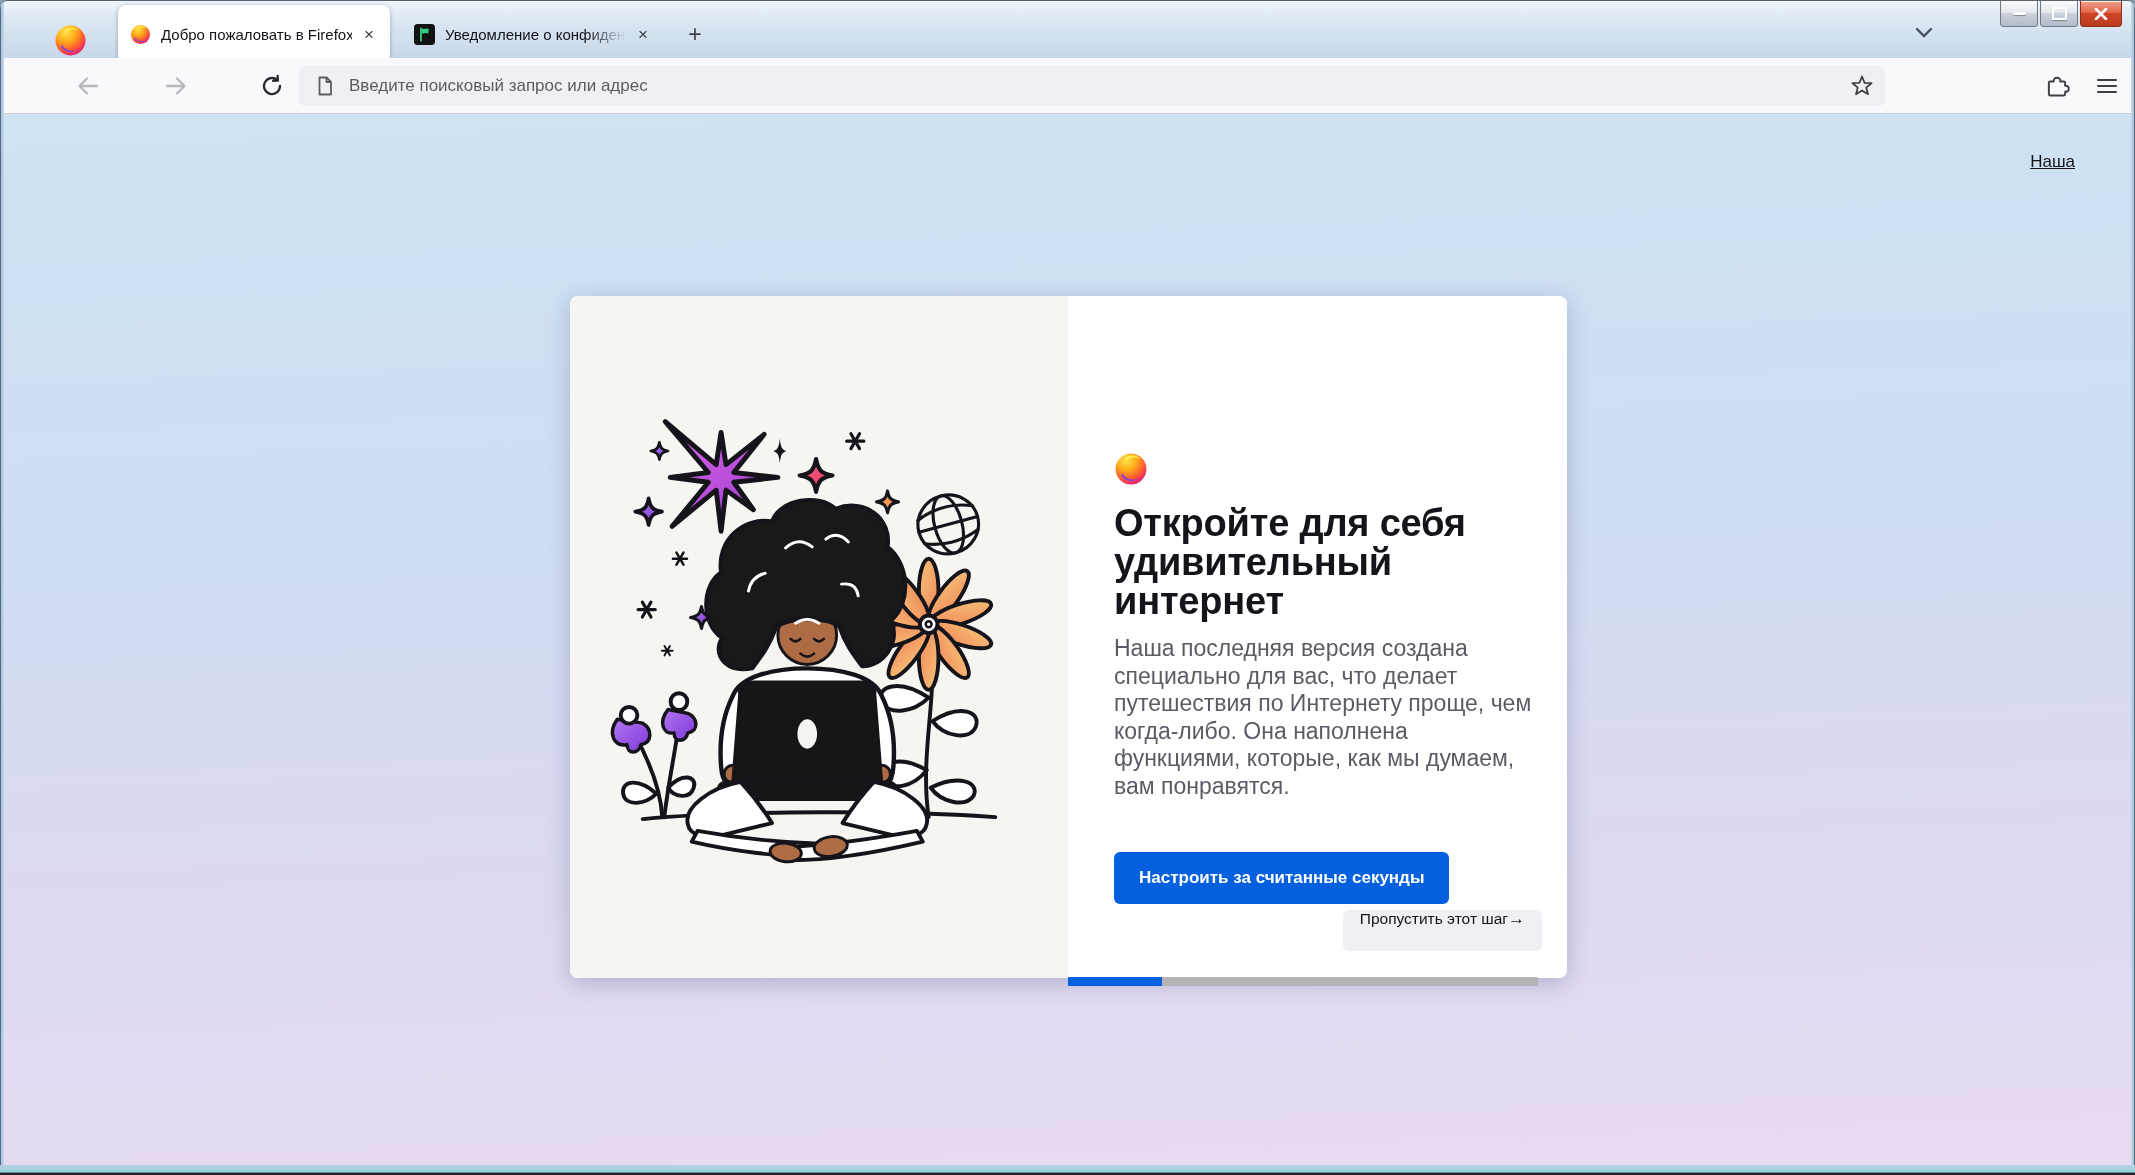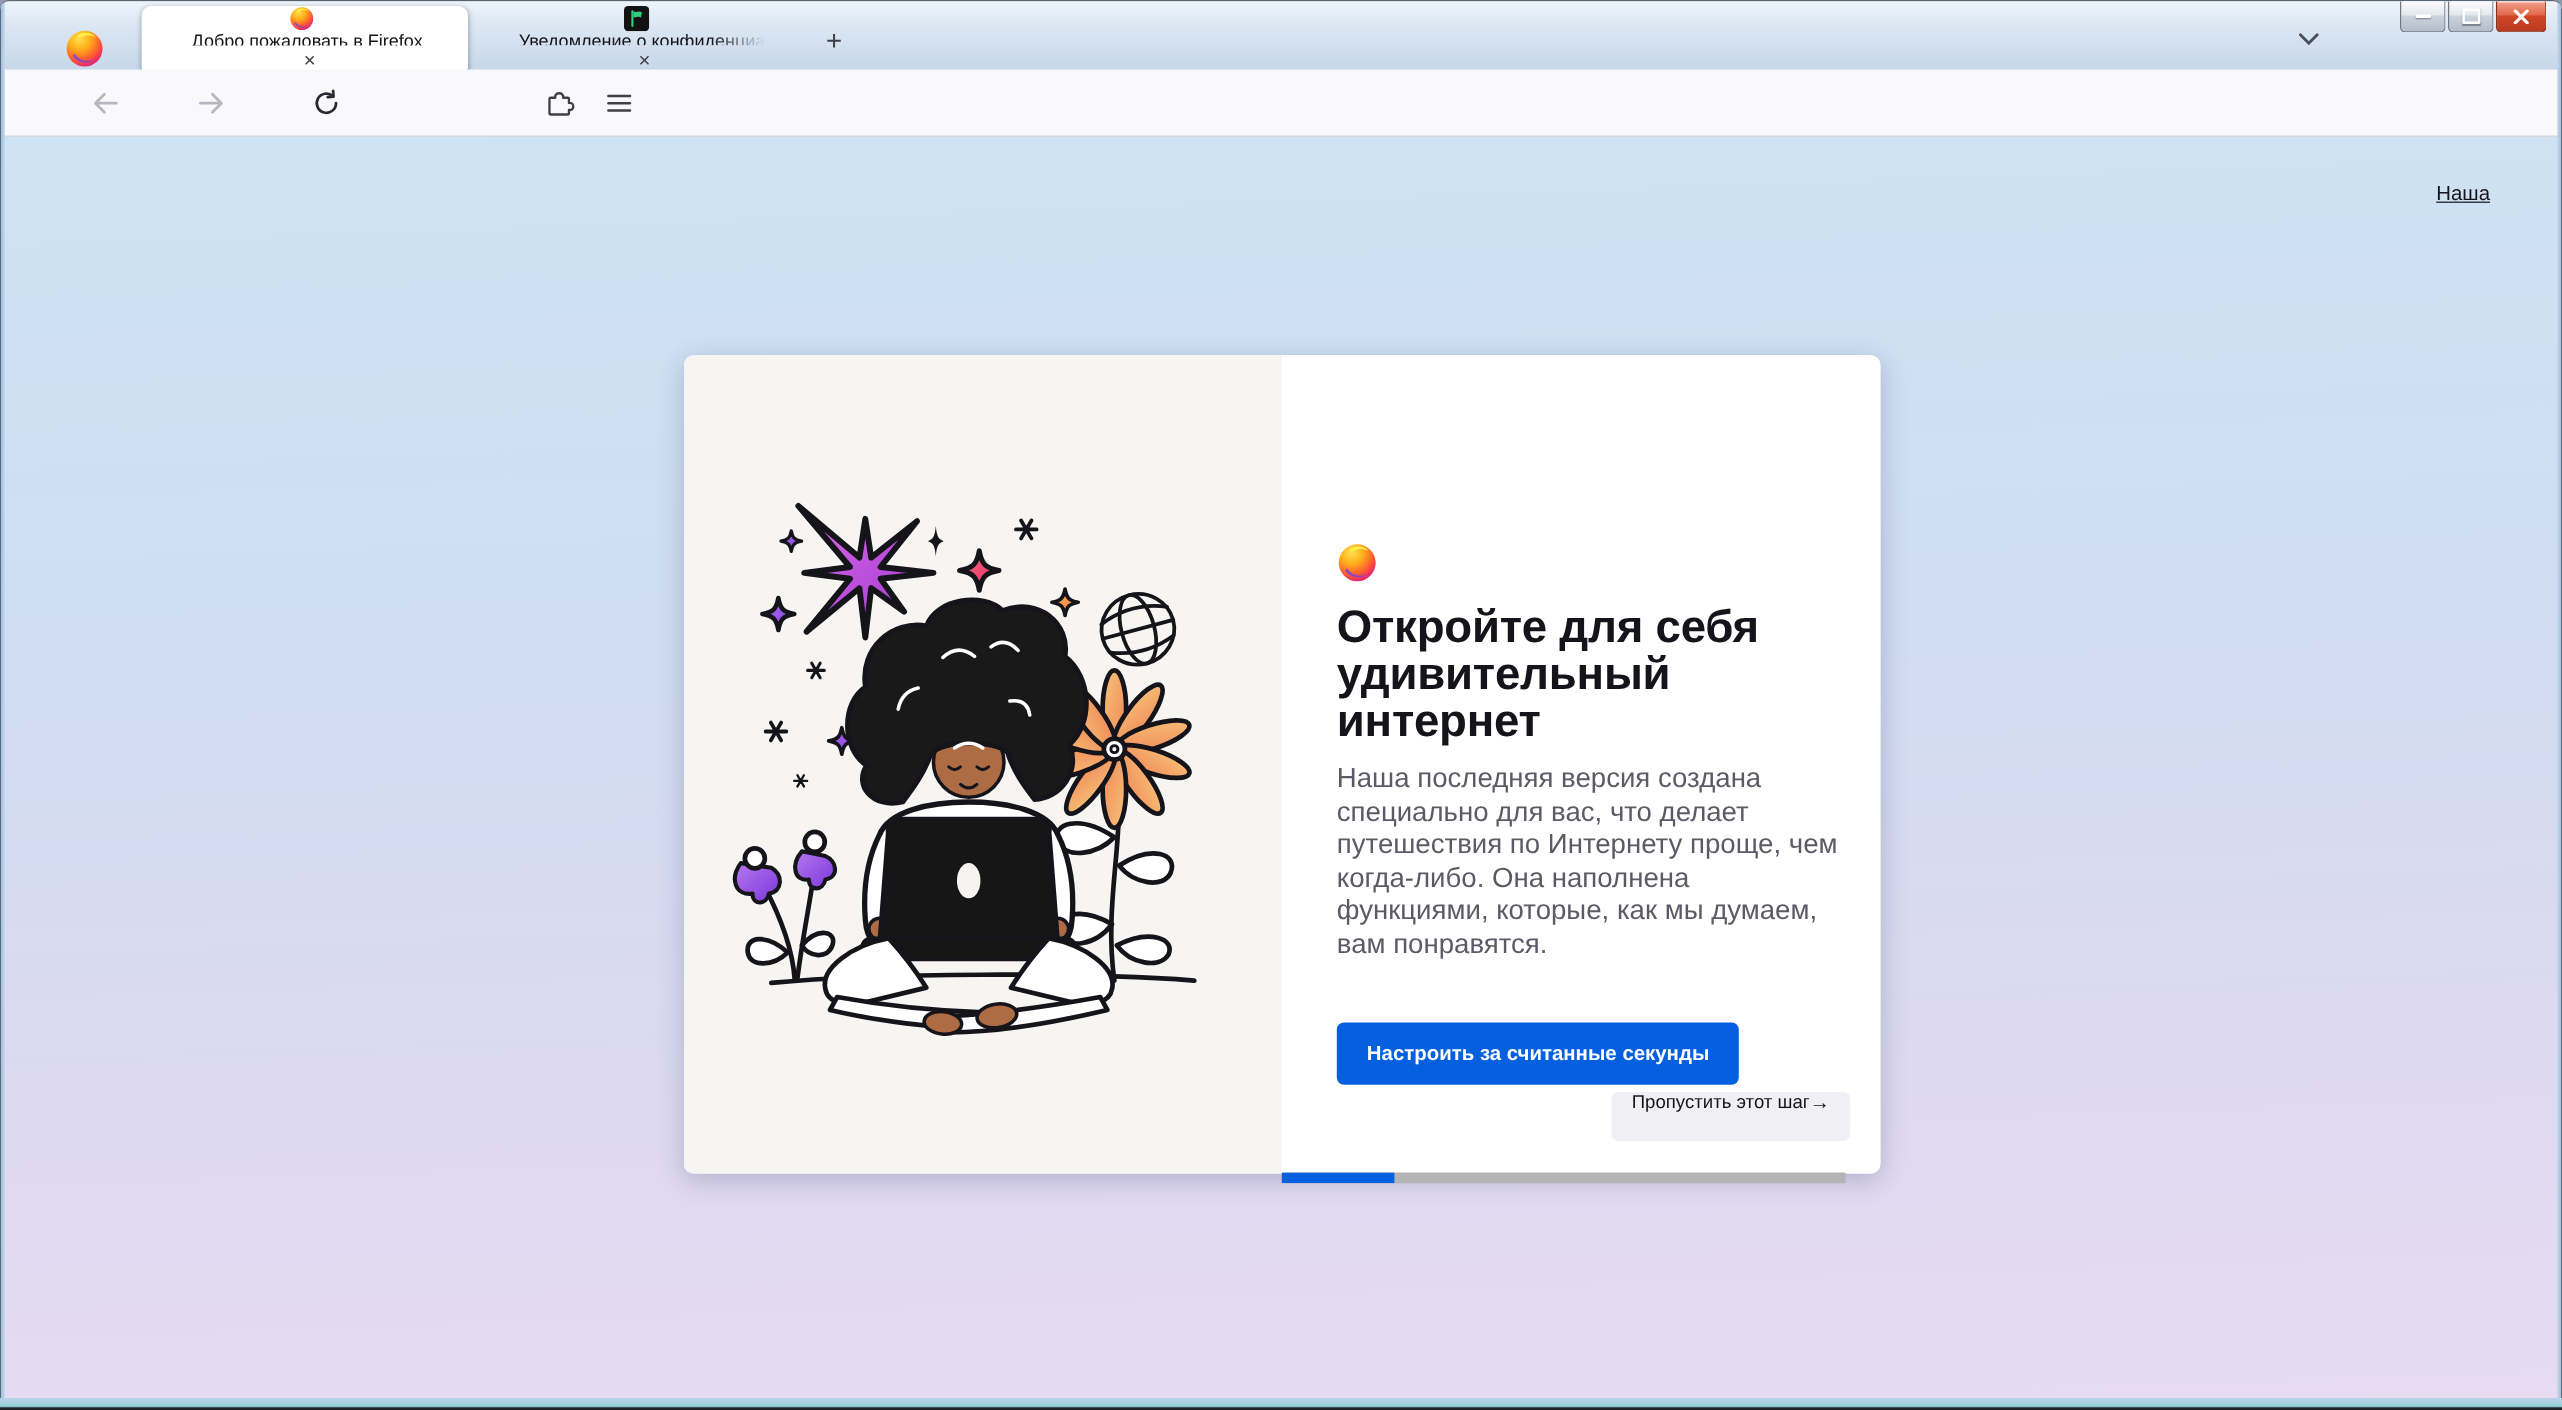--- a/index.html
+++ b/index.html
@@ -3,21 +3,21 @@
 <meta charset="utf-8">
 <style>
   html,body{margin:0;padding:0;background:#8d9aab;font-family:"Liberation Sans",sans-serif;}
   .window{position:relative;width:2135px;height:1175px;border-radius:8px 8px 0 0;overflow:hidden;
           background:#d5def0;border-top:1px solid #55646f;box-sizing:border-box;}
   
   .titlebar{position:absolute;left:0;right:0;top:0;height:57px;
             background:linear-gradient(180deg,#eef5fb 0%,#dbe7f3 35%,#c7d7e9 100%);}
   .app-icon{position:absolute;left:54px;top:23px;width:33px;height:33px;}
   .tabs{position:absolute;left:118px;top:13px;height:41px;display:flex;align-items:center;}
-  .tab{height:59px;border-radius:8px;display:flex;align-items:center;padding:0 8px 0 12px;box-sizing:border-box;cursor:pointer;flex-direction:column;}
+  .tab{height:59px;border-radius:8px;display:flex;align-items:center;padding:0 8px 0 12px;box-sizing:border-box;cursor:pointer;}
   .tab.active{width:272px;background:#fff;box-shadow:0 1px 4px rgba(30,40,60,.35);}
   .tab.inactive{width:262px;margin-left:12px;}
   .favicon{width:21px;height:21px;margin-right:10px;flex:none;}
   .tab-label{font-size:15px;color:#15141a;white-space:nowrap;overflow:hidden;flex:1;}
   .tab.inactive .tab-label{-webkit-mask-image:linear-gradient(90deg,#000 78%,transparent);
                            mask-image:linear-gradient(90deg,#000 78%,transparent);}
   .tab-close{width:26px;height:26px;border-radius:5px;display:flex;align-items:center;justify-content:center;
              font-size:17px;color:#3c3c44;margin-left:4px;flex:none;cursor:pointer;}
   .newtab{width:34px;height:34px;margin-left:14px;border-radius:6px;display:flex;align-items:center;
           justify-content:center;font-size:23px;color:#3c3c44;cursor:pointer;}
@@ -178,20 +178,34 @@
     <div class="nav-btn nav-fwd">
       <svg width="26" height="24" viewBox="0 0 26 24">
           <path d="M4,12 H21 M14,4.5 L21.5,12 L14,19.5" stroke="#b6b6bf" stroke-width="2.3" fill="none" stroke-linecap="round" stroke-linejoin="round"></path>
         </svg>
     </div>
     <div class="nav-btn nav-reload">
       <svg width="26" height="26" viewBox="0 0 26 26">
           <path d="M21,13 a8,8 0 1 1 -2.6,-5.9 M18.6,2.8 L18.9,7.6 L14.1,7.9" stroke="#2a2a32" stroke-width="2.3" fill="none" stroke-linecap="round" stroke-linejoin="round"></path>
         </svg>
     </div>
+    <div class="urlbar">
+      <span class="url-doc">
+        <svg width="24" height="24" viewBox="0 0 24 24">
+            <path d="M6.5,3.5 h7 l4.5,4.5 v12.5 h-11.5 z" fill="none" stroke="#5b5b66" stroke-width="1.8" stroke-linejoin="round"></path>
+            <path d="M13.5,3.5 v4.5 h4.5" fill="none" stroke="#5b5b66" stroke-width="1.8" stroke-linejoin="round"></path>
+          </svg>
+      </span>
+      <span class="url-ph">Введите поисковый запрос или адрес</span>
+      <span class="star-btn">
+        <svg width="24" height="24" viewBox="0 0 24 24">
+            <polygon points="12,2.5 14.6,8.8 21.5,9.2 16.2,13.6 18,20.2 12,16.4 6,20.2 7.8,13.6 2.5,9.2 9.4,8.8" fill="none" stroke="#3f3f46" stroke-width="1.8" stroke-linejoin="round"></polygon>
+          </svg>
+      </span>
+    </div>
     <div class="nav-btn ext-btn">
       <svg width="26" height="26" viewBox="0 0 24 24">
           <path d="M4.5,8.5 C4.5,8 5,7.8 5.6,7.8 L9,7.8 C8,3.2 16,3.2 15,7.8 L18.4,7.8 C19,7.8 19.5,8 19.5,8.8 L19.5,11.8 C24,11 24,18 19.5,17.2 L19.5,19.7 C19.5,20.4 19,20.7 18.3,20.7 L5.6,20.7 C5,20.7 4.5,20.3 4.5,19.7 Z" fill="none" stroke="#3f3f46" stroke-width="1.8" stroke-linejoin="round"></path>
         </svg>
     </div>
     <div class="nav-btn menu-btn">
       <svg width="24" height="20" viewBox="0 0 24 20">
           <path d="M3,4 H21 M3,10 H21 M3,16 H21" stroke="#3f3f46" stroke-width="2.1" stroke-linecap="round"></path>
         </svg>
     </div>

